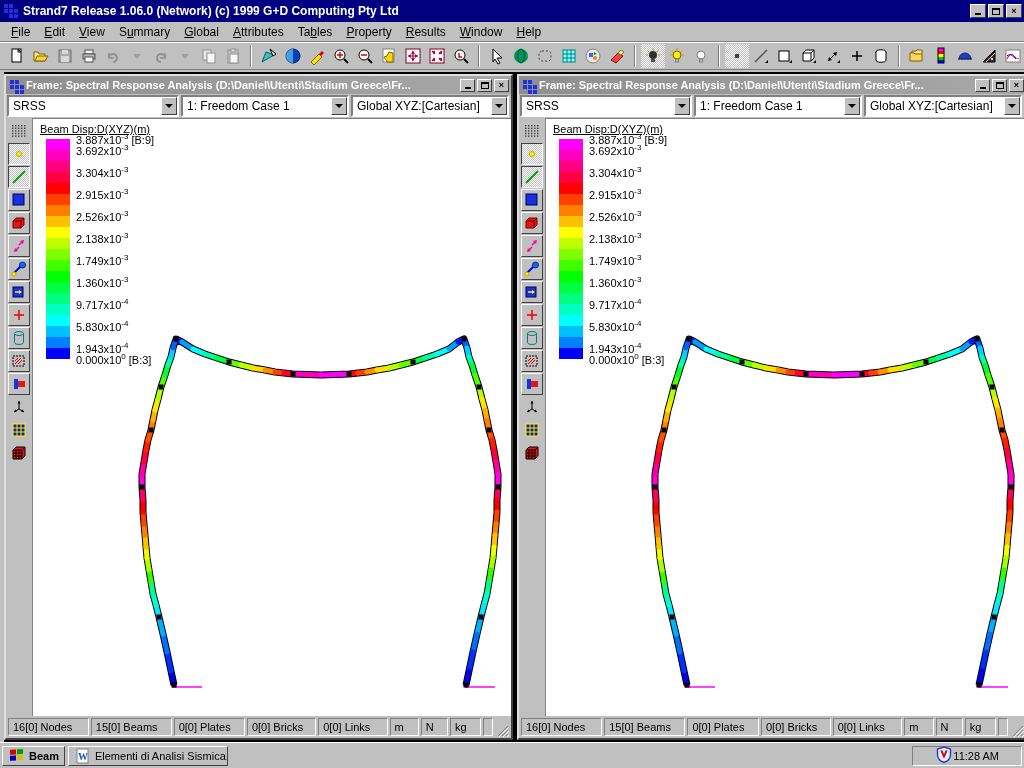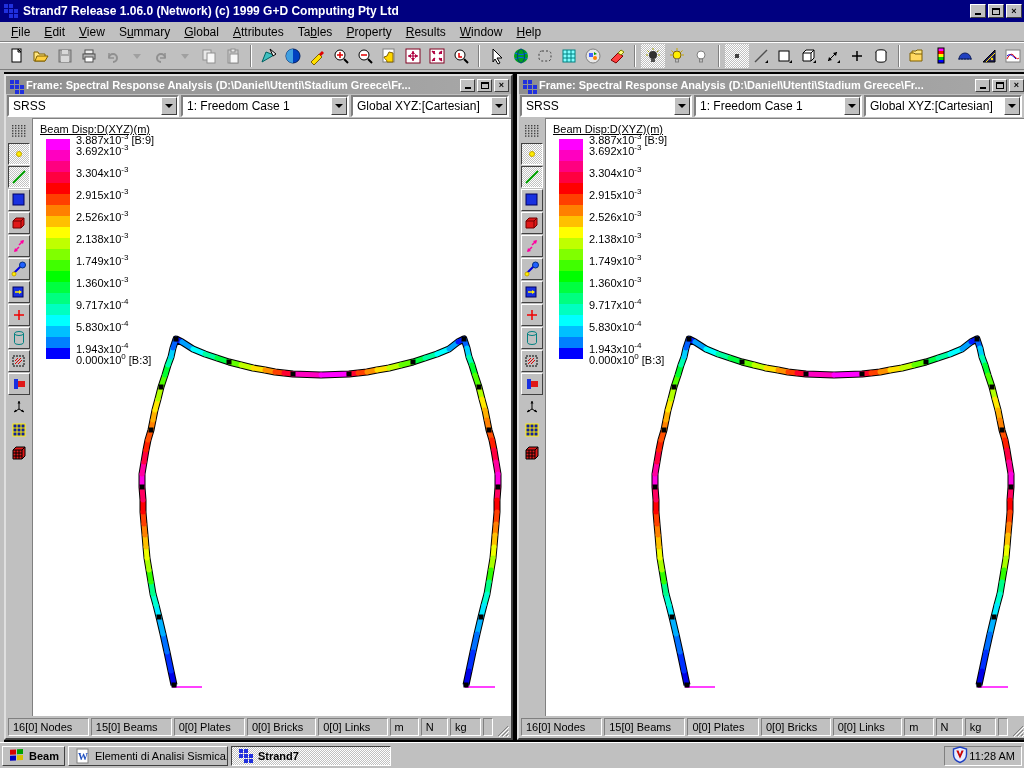--- a/index.html
+++ b/index.html
@@ -73,21 +73,21 @@
   .sb-panel { height:18px; padding:1px 4px; font-size:11px; background:#c0c0c0; display:flex; align-items:center; white-space:nowrap; overflow:hidden; }
   .sb-grip { margin-left:auto; width:14px; height:14px; align-self:flex-end; }
 
   
   #taskbar { position:absolute; left:0; top:742px; width:1024px; height:26px; background:#c0c0c0;
              border-top:1px solid #fff; display:flex; align-items:center; gap:3px; padding:2px 2px; }
   .task-btn { height:20px; display:flex; align-items:center; gap:3px; padding:0 5px; font-size:11px; overflow:hidden; white-space:nowrap; }
   #start-btn { font-weight:bold; flex:none; }
   .task-btn.app { width:160px; flex:none; }
   .task-btn.active { font-weight:bold; }
-  #tray { margin-left:auto; height:20px; display:flex; align-items:center; gap:0; padding:0 6px; flex:none; }
+  #tray { margin-left:auto; height:20px; display:flex; align-items:center; gap:0; padding:0 22px; flex:none; }
 </style>
 </head>
 <body>
 
 <div id="titlebar">
   <span class="ticon"><svg width="18" height="18" viewBox="0 0 18 18" xmlns="http://www.w3.org/2000/svg">
         <g fill="#2030dd">
           <rect x="2" y="2" width="4" height="4"></rect>
           <rect x="7" y="2" width="4" height="4"></rect>
           <rect x="2" y="7" width="4" height="4"></rect>
@@ -1204,36 +1204,20 @@
   <div id="task-slots" style="display:flex;gap:3px;">
       <div class="task-btn app raised">
         <span style="display: inline-flex; width: 18px; height: 18px;">
           <svg width="18" height="18" viewBox="0 0 18 18" xmlns="http://www.w3.org/2000/svg">
             <rect x="3" y="2" width="11" height="14" fill="#fff" stroke="#808080"></rect>
             <text x="4" y="13" font-size="10" font-weight="bold" fill="#2050c0" font-family="Liberation Serif, serif">W</text>
           </svg>
         </span>
         <span>Elementi di Analisi Sismica...</span>
       </div>
-      <div class="task-btn app pressed active">
-        <span style="display: inline-flex; width: 18px; height: 18px;">
-          <svg width="18" height="18" viewBox="0 0 18 18" xmlns="http://www.w3.org/2000/svg">
-            <g fill="#2030dd">
-              <rect x="2" y="2" width="4" height="4"></rect>
-              <rect x="7" y="2" width="4" height="4"></rect>
-              <rect x="2" y="7" width="4" height="4"></rect>
-              <rect x="7" y="7" width="4" height="4"></rect>
-              <rect x="12" y="7" width="4" height="4"></rect>
-              <rect x="7" y="12" width="4" height="4"></rect>
-              <rect x="12" y="12" width="4" height="4"></rect>
-            </g>
-          </svg>
-        </span>
-        <span>Strand7</span>
-      </div>
     </div>
   <div id="tray" class="sunken">
     <span id="tray-shield"><svg width="18" height="18" viewBox="0 0 18 18" xmlns="http://www.w3.org/2000/svg">
           <path d="M9 1l6.5 2v5.5c0 4.5-3.5 7-6.5 8-3-1-6.5-3.5-6.5-8V3z" fill="#e8ecff" stroke="#2040c0" stroke-width="1.4"></path>
           <path d="M5.3 4.5L9 12.8l3.7-8.3H10.5L9 8.6 7.5 4.5z" fill="#cc0000"></path>
         </svg></span>
     <span>11:28 AM</span>
   </div>
 </div>
 

